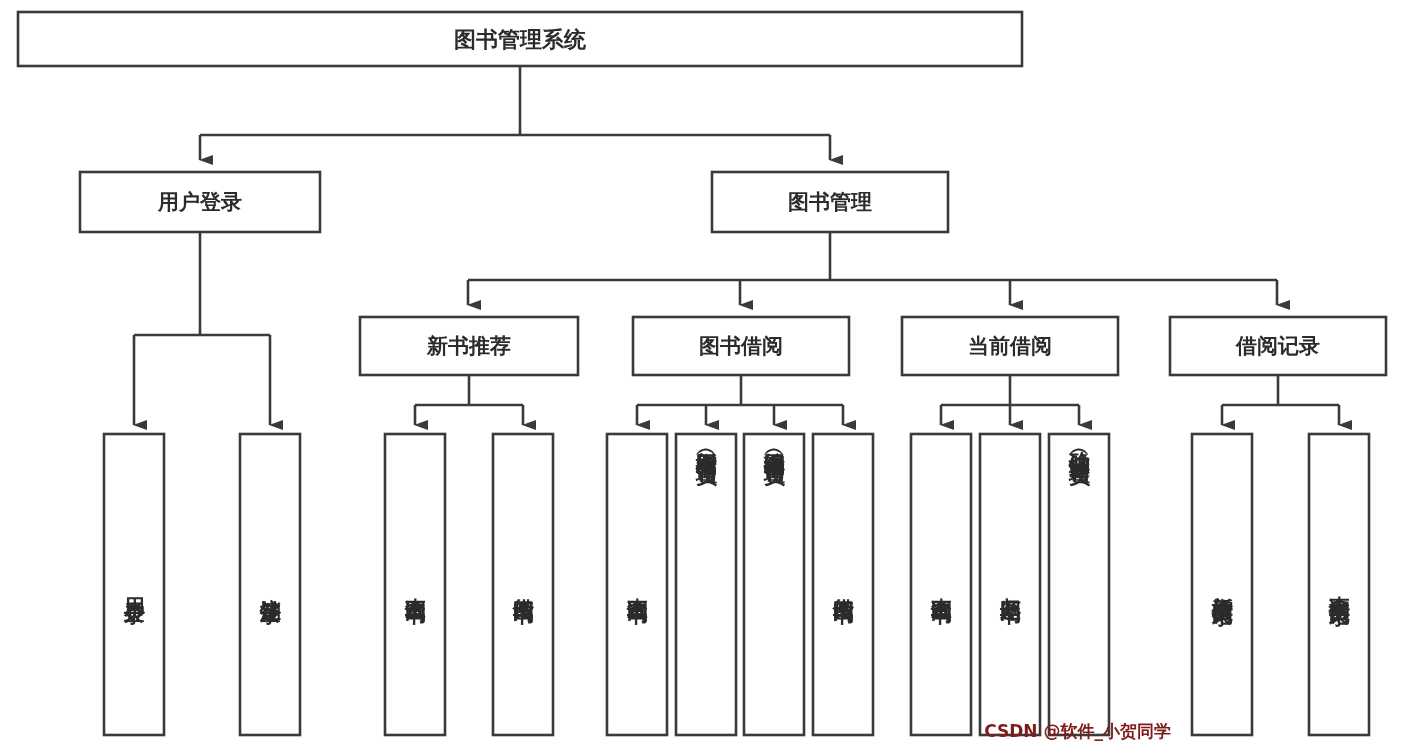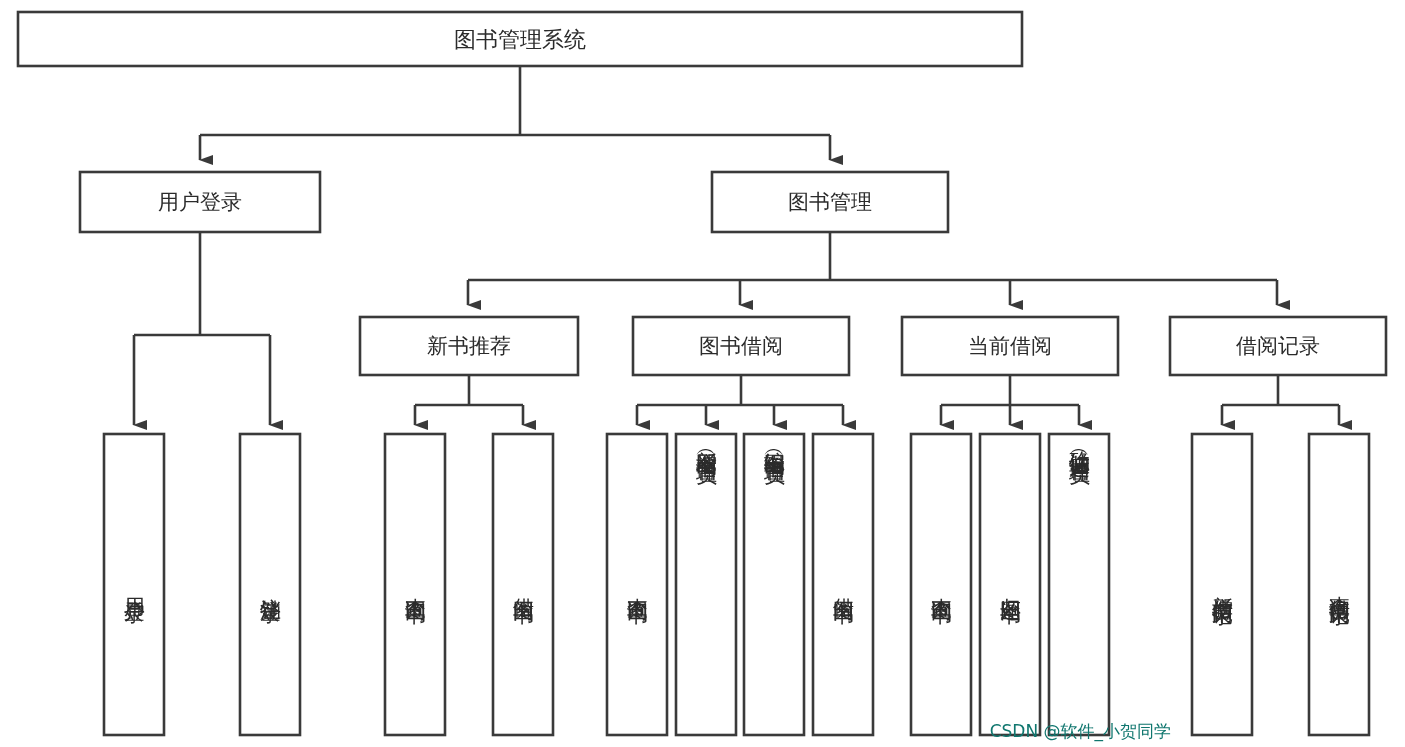--- a/index.html
+++ b/index.html
@@ -1,20 +1,20 @@
 <!DOCTYPE html>
 <html><head>
 <meta charset="utf-8">
 <style>
   html,body{margin:0;padding:0;background:#ffffff;}
   body{
     font-family:"DejaVu Sans","Liberation Sans",sans-serif;
     width:1405px;height:747px;overflow:hidden;position:relative;
   }
-  #stage{position:relative;width:1179px;height:747px;background:#fff;}
+  #stage{position:relative;width:1179px;height:747px;background:#fff;font-weight:bold;}
   svg#tree{position:absolute;left:0;top:0;width:1405px;height:747px;display:block;}
   .node-rect{fill:#ffffff;stroke:#3a3a3a;stroke-width:2.6;}
   .conn{stroke:#3a3a3a;stroke-width:2.6;fill:none;stroke-linecap:butt;}
   .arrow-head{fill:#3a3a3a;}
   .node-label{
     font-family:"DejaVu Sans","Liberation Sans",sans-serif;
     fill:#2b2b2b;font-size:21px;text-anchor:middle;dominant-baseline:middle;
   }
   .node-label.root{font-size:22px;}
   .leaf-label-box{
@@ -29,21 +29,21 @@
     font-size:21px;
     color:#2b2b2b;
     letter-spacing:2px;
     line-height:1;
     white-space:nowrap;
     text-align:center;
   }
   .watermark{
     position:absolute;right:8px;bottom:4px;
     font-family:"DejaVu Sans","Liberation Sans",sans-serif;
-    font-size:17px;color:#0f766e;white-space:nowrap;
+    font-size:17px;color:#7f1d1d;white-space:nowrap;
   }
 </style>
 </head>
 <body>
 
 <div id="stage">
 
   <svg id="tree" viewBox="0 0 1405 747">
     <defs>
       <marker id="ah" viewBox="0 0 12 14" refX="6" refY="13" markerWidth="12" markerHeight="14" orient="auto-start-reverse" markerUnits="userSpaceOnUse">

